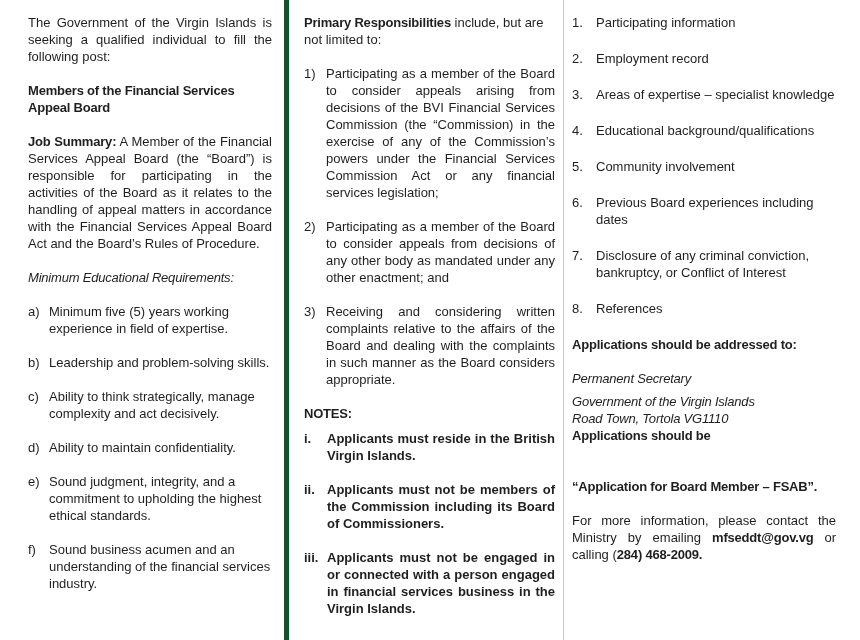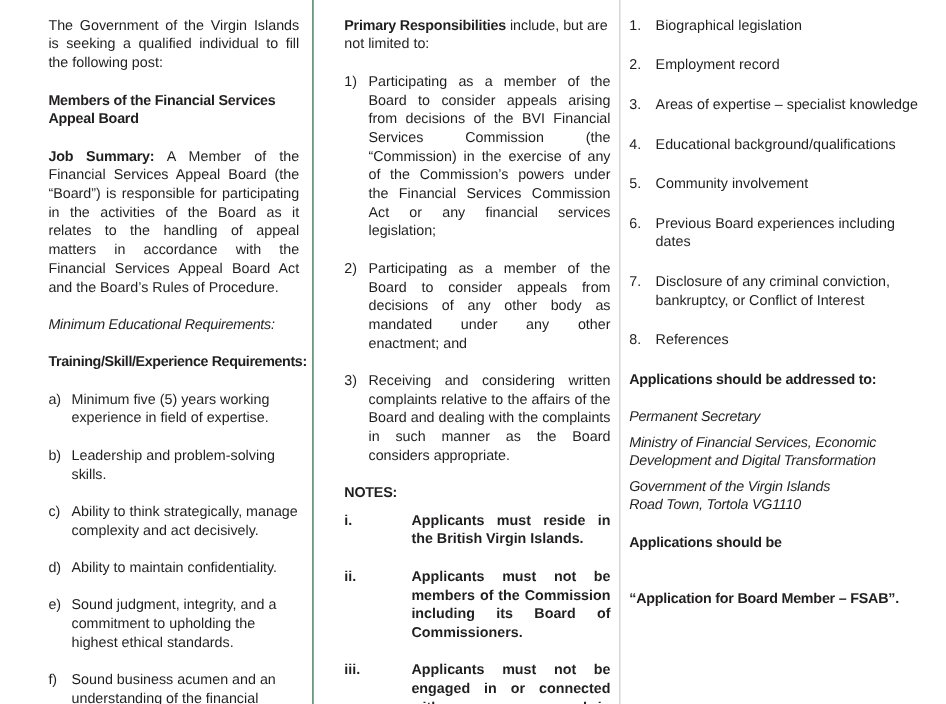--- a/index.html
+++ b/index.html
@@ -6,65 +6,64 @@
   body {
     width: 860px; height: 640px; overflow: hidden;
     background: #ffffff;
     font-family: "Liberation Sans", "DejaVu Sans", sans-serif;
     font-size: 13px; line-height: 17px;
     color: #211e1f;
     -webkit-font-smoothing: antialiased;
   }
   .page { display: flex; width: 860px; height: 640px; }
   .col { box-sizing: border-box; padding-top: 14px; overflow: hidden; }
-  .col1 { width: 284px; padding-left: 44px; padding-right: 12px; }
-  .col2 { width: 279px; border-left: 1px solid #14532d; padding-left: 28px; padding-right: 8px; }
+  .col1 { width: 284px; padding-left: 28px; padding-right: 12px; }
+  .col2 { width: 279px; border-left: 5px solid #14532d; padding-left: 15px; padding-right: 8px; }
   .col3 { width: 297px; border-left: 1px solid #c6c6c6; padding-left: 8px; padding-right: 24px; }
 
   p { margin: 0 0 17px 0; }
   .just { text-align: justify; }
   .b { font-weight: bold; }
   .bi { font-weight: normal; font-style: italic; }
   b, strong, .b, .bi { letter-spacing: -0.2px; }
 
   .heading-nowrap { white-space: nowrap; letter-spacing: -0.35px; }
 
   .li { display: flex; margin-bottom: 17px; }
   .li .m { flex: 0 0 21px; }
   .li .t { flex: 1 1 auto; }
   .col2 .li .m { flex: 0 0 22px; }
   .col2 .li .t { text-align: justify; }
   .col2 .notes-list .li .m { flex: 0 0 23px; font-weight: bold; }
-  .col2 .notes-list .li .t { font-weight: bold; margin-left: 38px; }
+  .col2 .notes-list .li .t { font-weight: bold; }
   .col3 .li { margin-bottom: 19px; }
   .col3 .li .m { flex: 0 0 24px; }
   .col3 .li .t { max-width: 240px; }
 
   .notes-heading { margin-bottom: 8px; }
 
   .addr p { margin: 0 0 6px 0; }
-  .addr { margin-bottom: 17px; }
+  .addr { }
 
   .clipped-item { margin-bottom: 0; }
 </style>
 </head>
 <body>
 
 <div class="page">
 
   <div class="col col1">
     <p class="just">The Government of the Virgin Islands is seeking a qualified individual to fill the following post:</p>
 
     <p class="b">Members of the Financial Services Appeal Board</p>
 
     <p class="just"><span class="b">Job Summary:</span><span> A Member of the Financial Services Appeal Board (the “Board”) is responsible for participating in the activities of the Board as it relates to the handling of appeal matters in accordance with the Financial Services Appeal Board Act and the Board’s Rules of Procedure.</span></p>
 
     <p><span class="bi">Minimum Educational Requirements:</span><br></p>
 
-    <p class="b heading-nowrap">Training/Skill/Experience Requirements:</p>
 
     <div class="li">
       <span class="m">a)</span>
       <div class="t">Minimum five (5) years working experience in field of expertise.</div>
     </div>
     <div class="li">
       <span class="m">b)</span>
       <div class="t">Leadership and problem-solving skills.</div>
     </div>
     <div class="li">
@@ -115,21 +114,21 @@
       <div class="li">
         <span class="m">iii.</span>
         <div class="t">Applicants must not be engaged in or connected with a person engaged in financial services business in the Virgin Islands.</div>
       </div>
     </div>
   </div>
 
   <div class="col col3">
     <div class="li">
       <span class="m">1.</span>
-      <div class="t">Biographical legislation</div>
+      <div class="t">Participating information</div>
     </div>
     <div class="li">
       <span class="m">2.</span>
       <div class="t">Employment record</div>
     </div>
     <div class="li">
       <span class="m">3.</span>
       <div class="t">Areas of expertise – specialist knowledge</div>
     </div>
     <div class="li">
@@ -150,22 +149,22 @@
     </div>
     <div class="li">
       <span class="m">8.</span>
       <div class="t">References</div>
     </div>
 
     <p class="b">Applications should be addressed to:</p>
 
     <div class="addr">
       <p class="bi">Permanent Secretary</p>
-      <p class="bi">Ministry of Financial Services, Economic Development and Digital Transformation</p>
       <p class="bi" style="margin-bottom:0">Government of the Virgin Islands</p>
       <p class="bi" style="margin-bottom:0">Road Town, Tortola VG1110</p>
     </div>
 
     <p class="b"><span>Applications should be</span><br><br><br><span>“Application for Board Member – FSAB”.</span></p>
 
+    <p class="just"><span>For more information, please contact the Ministry by emailing </span><span class="b">mfseddt@gov.vg</span><span> or calling (</span><span class="b">284) 468-2009.</span></p>
   </div>
 
 </div>
 
 </body></html>

